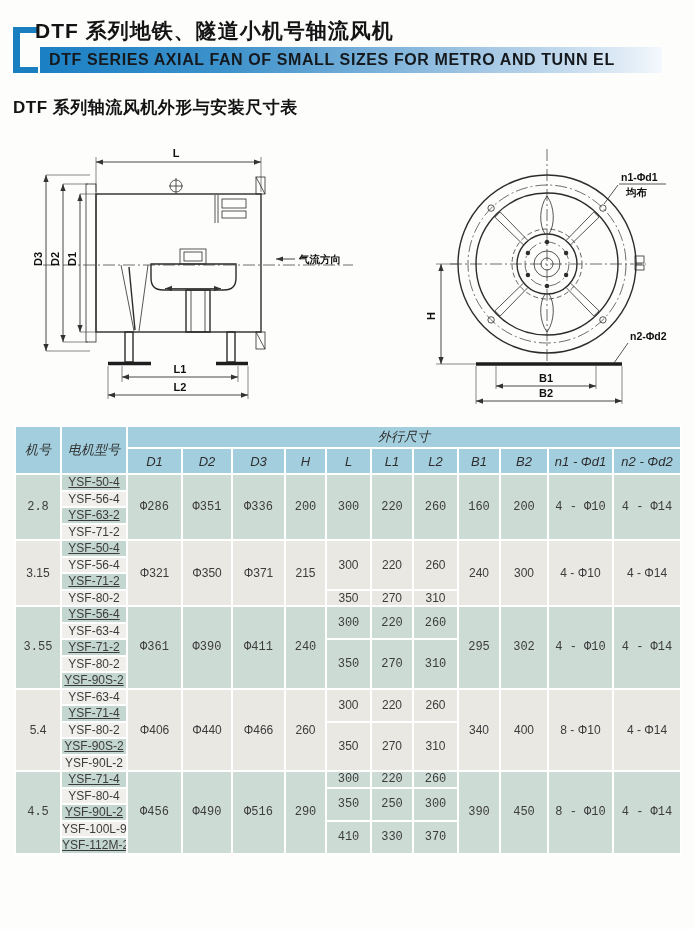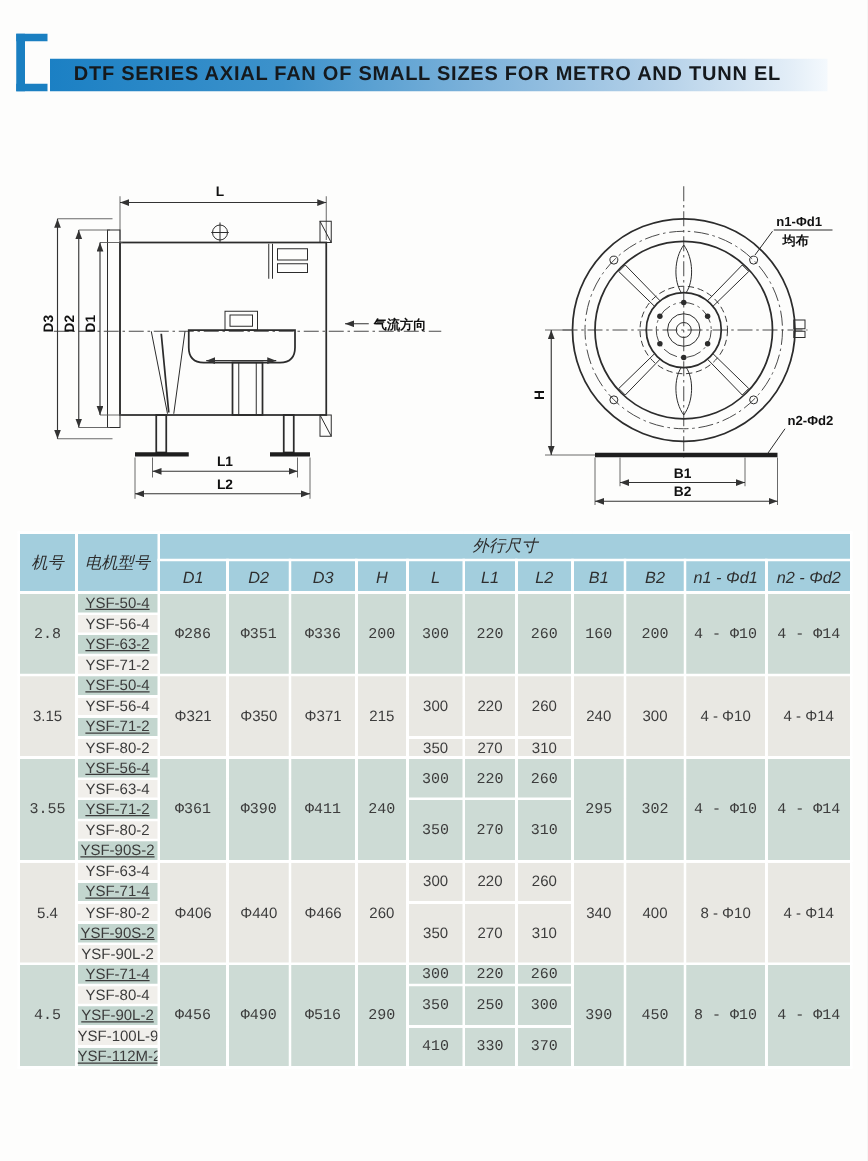--- a/index.html
+++ b/index.html
@@ -15,21 +15,21 @@
   body{font-family:"Liberation Sans","DejaVu Sans",sans-serif;}
   .page{position:relative;width:694px;height:929px;background:#fdfdfc;overflow:hidden;outline:1px solid #dcdcdc;}
 
   
   .bracket{position:absolute;left:13px;top:27px;width:25px;height:46px;
     border-left:7px solid var(--accent-blue);
     border-top:6px solid var(--accent-blue);
     border-bottom:6px solid var(--accent-blue);}
   .title-zh{position:absolute;left:35px;top:17px;font-size:21px;font-weight:bold;color:#141414;letter-spacing:1px;white-space:nowrap;}
   .title-en{position:absolute;left:40px;top:47px;width:622px;height:26px;line-height:26px;
-    padding-left:19px;font-size:16px;font-weight:bold;color:#15191d;letter-spacing:.6px;white-space:nowrap;
+    padding-left:9px;font-size:16px;font-weight:bold;color:#15191d;letter-spacing:.6px;white-space:nowrap;
     background:linear-gradient(90deg,#1b80c4 0%,#3d92cb 30%,#7db2da 55%,#b3d0e8 78%,#e2edf7 95%,#f4f9fd 100%);}
   .section-title{position:absolute;left:13px;top:96px;font-size:17px;font-weight:bold;color:#141414;letter-spacing:.5px;}
 
   
   .drawing{position:absolute;}
   .dw-side{left:18px;top:137px;}
   .dw-front{left:424px;top:137px;}
   svg{display:block;}
   .outline{fill:none;stroke:#2c2c2c;stroke-width:1.4;}
   .thin{fill:none;stroke:#2c2c2c;stroke-width:.8;}
@@ -53,21 +53,23 @@
   .g-b{background:var(--row-light);}
   .m-a{background:var(--motor-green);text-decoration:underline;}
   .m-b{background:var(--motor-light);}
 </style>
 </head>
 <body>
 
 <div class="page">
 
   <div class="bracket"></div>
+  <h1 class="title-zh">DTF 系列地铁、隧道小机号轴流风机</h1>
   <div class="title-en">DTF SERIES AXIAL FAN OF SMALL SIZES FOR METRO AND TUNN EL</div>
+  <h2 class="section-title">DTF 系列轴流风机外形与安装尺寸表</h2>
 
   <div class="drawing dw-side">
     <svg width="360" height="285" viewBox="0 0 360 285">
       <defs>
         <marker id="ar1" markerWidth="9" markerHeight="7" refX="8" refY="3" orient="auto-start-reverse">
           <path d="M0,0 L8,3 L0,6 z" fill="#333"></path>
         </marker>
       </defs>
 
       <g>

